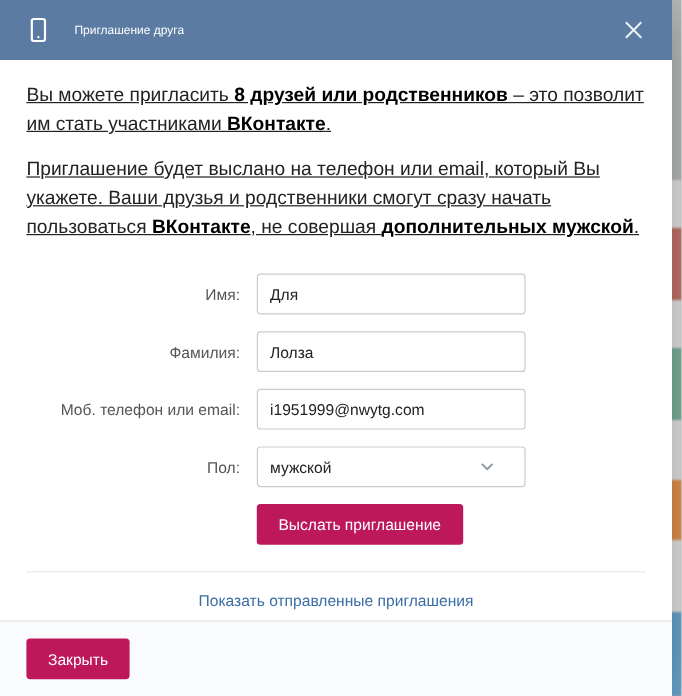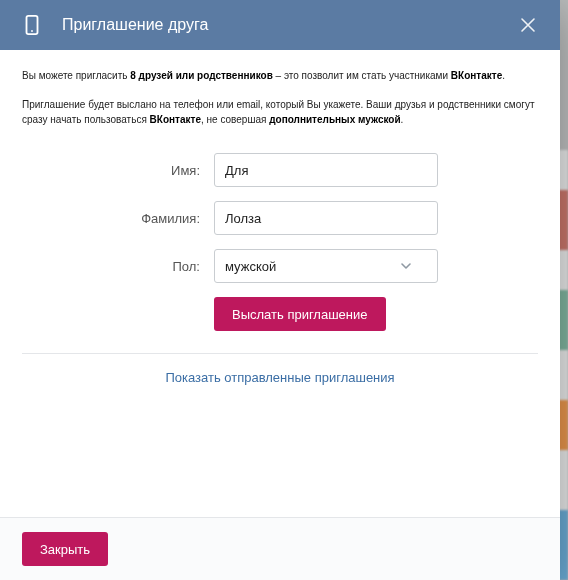--- a/index.html
+++ b/index.html
@@ -16,25 +16,25 @@
     background: #5b7ba3;
     color: #fff;
     height: 50px;
     display:flex; align-items:center;
     padding: 0 18px;
     gap: 16px;
   }
   .phone-icon-wrap {
     width:28px; height:28px; display:flex; align-items:center; justify-content:center;
   }
-  .header-title { font-size: 16px; font-weight: 400; flex:1;}
+  .header-title { font-size: 10px; font-weight: 400; flex:1;}
   .close-btn { width:28px; height:28px; display:flex; align-items:center; justify-content:center; cursor:pointer; opacity:.9;}
   .close-btn svg { width:16px; height:16px; }
   .body { padding: 18px 22px 10px 22px; flex:1; overflow:auto;}
-  .intro p { font-size: 10px; line-height: 1.5; color: #222; margin-bottom: 14px;}
+  .intro p { font-size: 16px; line-height: 1.5; color: #222; margin-bottom: 14px; text-decoration: underline;}
   .intro b { font-weight: 600; color:#000;}
   .form { margin-top: 26px; }
   .row { display:flex; align-items:center; margin-bottom: 14px; gap:14px;}
   .label { width: 178px; text-align:right; color:#555; font-size:13px;}
   .control { width: 224px; }
   .text-input, .select {
     width: 100%; height: 34px;
     border: 1px solid #c9cdd1;
     border-radius: 3px;
     padding: 0 10px;
@@ -105,20 +105,26 @@
         </div>
       </div>
 
       <div class="row">
         <div class="label">Фамилия:</div>
         <div class="control">
           <input class="text-input" value="Лолза" style="">
         </div>
       </div>
 
+      <div class="row">
+        <div class="label">Моб. телефон или email:</div>
+        <div class="control">
+          <input class="text-input" value="i1951999@nwytg.com" style="">
+        </div>
+      </div>
 
       <div class="row">
         <div class="label">Пол:</div>
         <div class="control">
           <div class="select">
             <span>мужской</span>
             <span class="chevron">
               <svg viewBox="0 0 12 12" width="12" height="12">
                   <path d="M2 4 L6 8 L10 4" fill="none" stroke="currentColor" stroke-width="1.6" stroke-linecap="round" stroke-linejoin="round"></path>
                 </svg>

